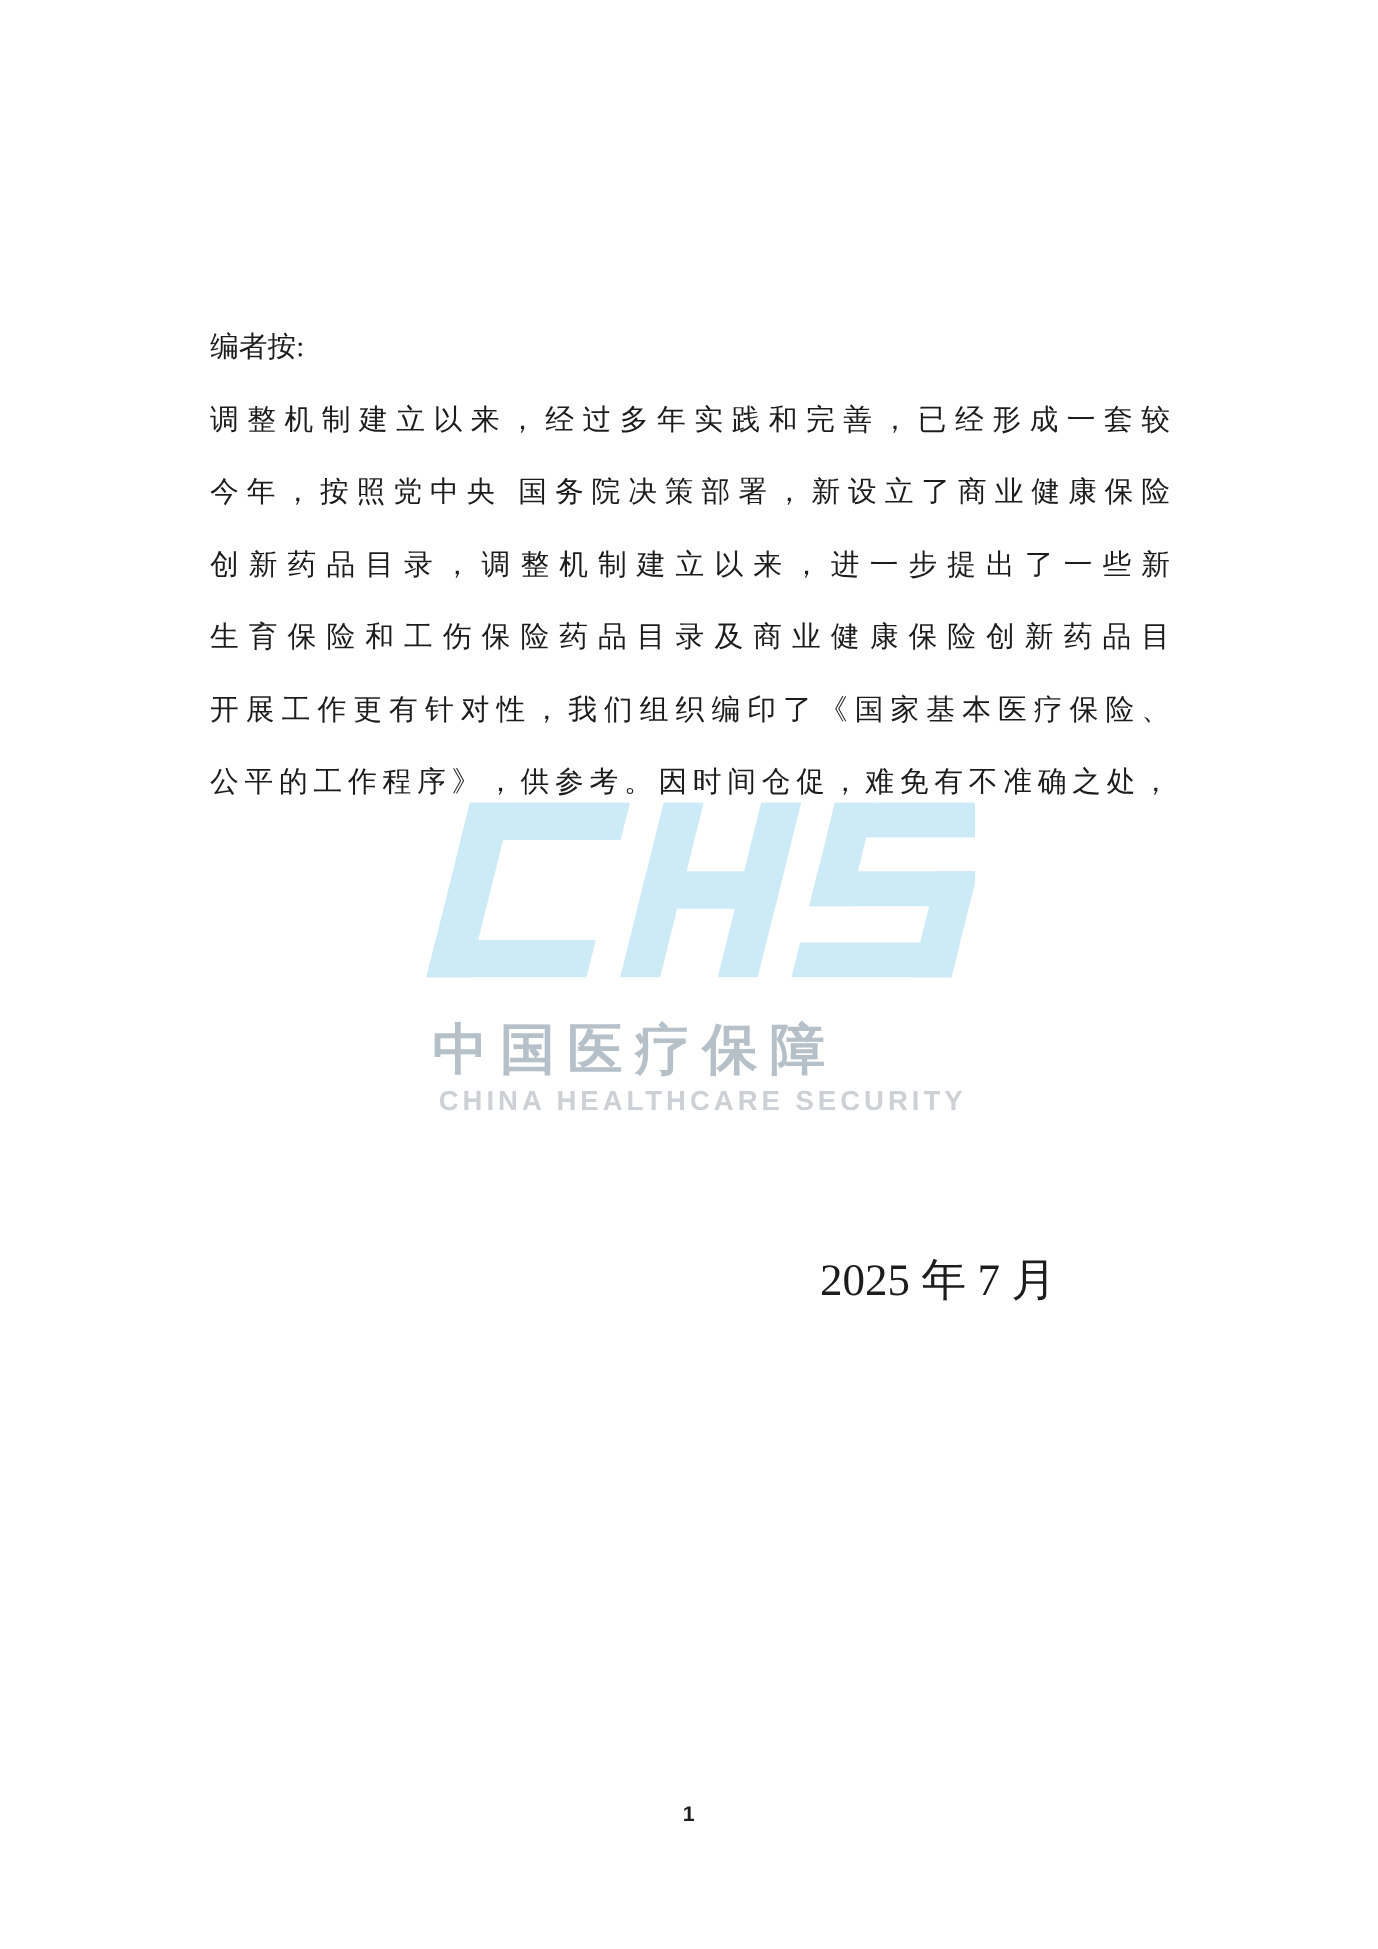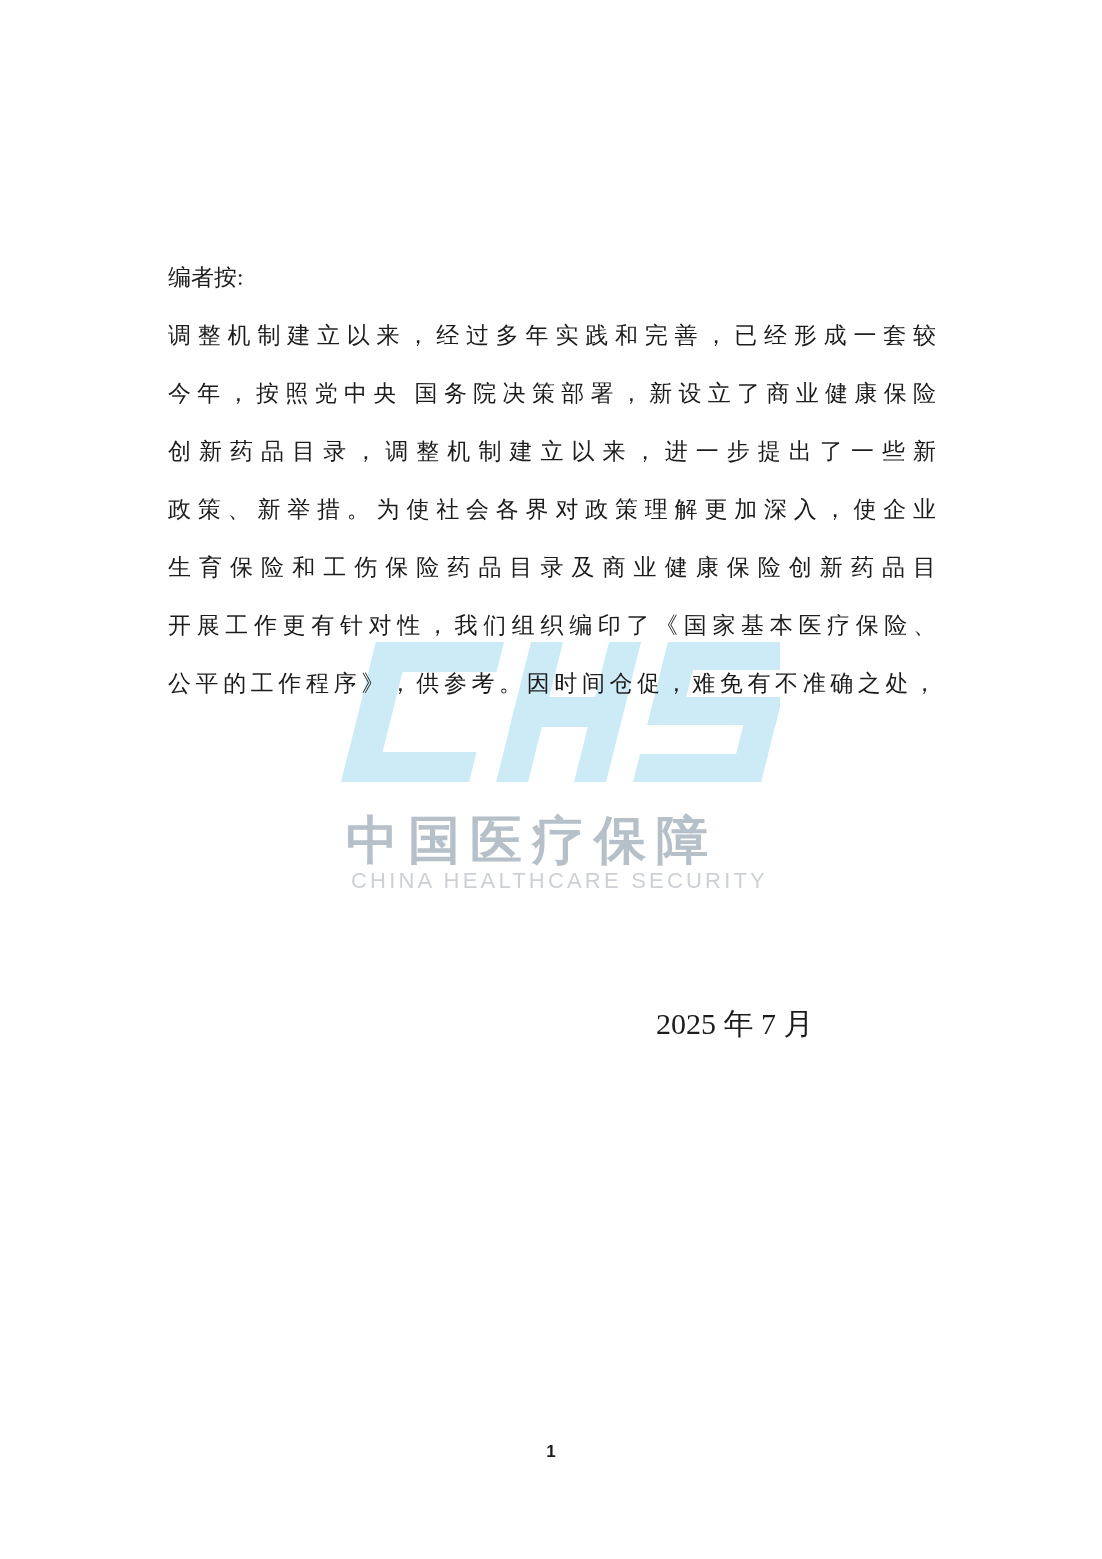--- a/index.html
+++ b/index.html
@@ -23,37 +23,38 @@
     top: 642px;
     z-index: 0;
   }
   .wm-cn {
     position: absolute;
     left: 346px;
     top: 806px;
     z-index: 0;
     font-family: "Liberation Sans", "DejaVu Sans", sans-serif;
     font-weight: bold;
-    font-size: 52px;
+    font-size: 44px;
     line-height: 68px;
     letter-spacing: 10px;
     color: #b6c0c9;
     white-space: nowrap;
   }
   .wm-en {
     position: absolute;
     left: 351px;
     top: 868px;
     z-index: 0;
     font-family: "Liberation Sans", "DejaVu Sans", sans-serif;
     font-size: 22px;
     line-height: 26px;
     letter-spacing: 3.2px;
     color: #cdd1d5;
     white-space: nowrap;
+    font-weight: bold;
   }
 
   
   .content {
     position: absolute;
     z-index: 1;
     left: 168px;
     top: 249px;
     width: 768px;
     font-size: 23px;
@@ -72,21 +73,21 @@
     text-align-last: left;
   }
   .line.indent {
     text-indent: 64px;
   }
   .date {
     position: absolute;
     z-index: 1;
     left: 656px;
     top: 1004px;
-    font-size: 30px;
+    font-size: 36px;
     line-height: 40px;
     color: #1c1c1c;
     white-space: nowrap;
   }
   .pagenum {
     position: absolute;
     z-index: 1;
     left: 0;
     top: 1440px;
     width: 1102px;
@@ -126,21 +127,20 @@
 
   <div class="wm-cn">中国医疗保障</div>
 
   <div class="wm-en">CHINA HEALTHCARE SECURITY</div>
 
   <div class="content">
     <div class="line left">编者按:</div>
     <div class="line">调整机制建立以来，经过多年实践和完善，已经形成一套较</div>
     <div class="line">今年，按照党中央 国务院决策部署，新设立了商业健康保险</div>
     <div class="line">创新药品目录，调整机制建立以来，进一步提出了一些新</div>
-    <div class="line">政策、新举措。为使社会各界对政策理解更加深入，使企业</div>
     <div class="line">生育保险和工伤保险药品目录及商业健康保险创新药品目</div>
     <div class="line">开展工作更有针对性，我们组织编印了《国家基本医疗保险、</div>
     <div class="line">公平的工作程序》，供参考。因时间仓促，难免有不准确之处，</div>
   </div>
 
   <div class="date">2025 年 7 月</div>
 
   <div class="pagenum">1</div>
 
 </div>

